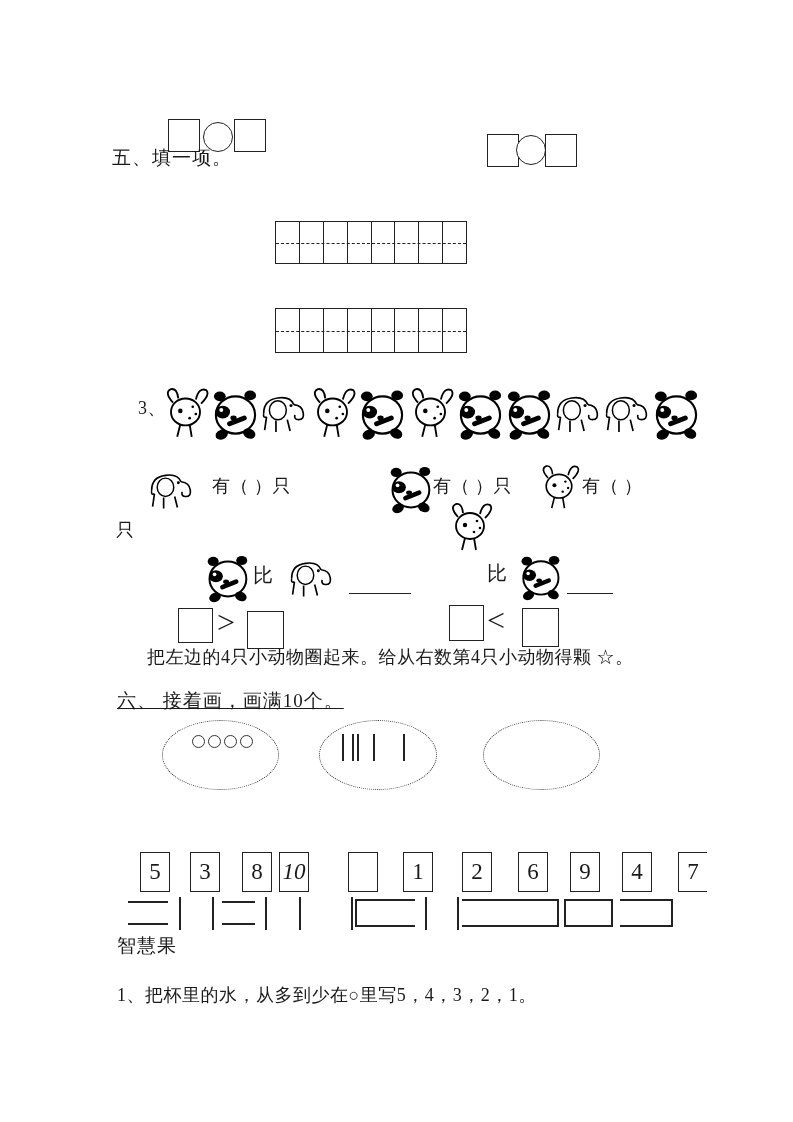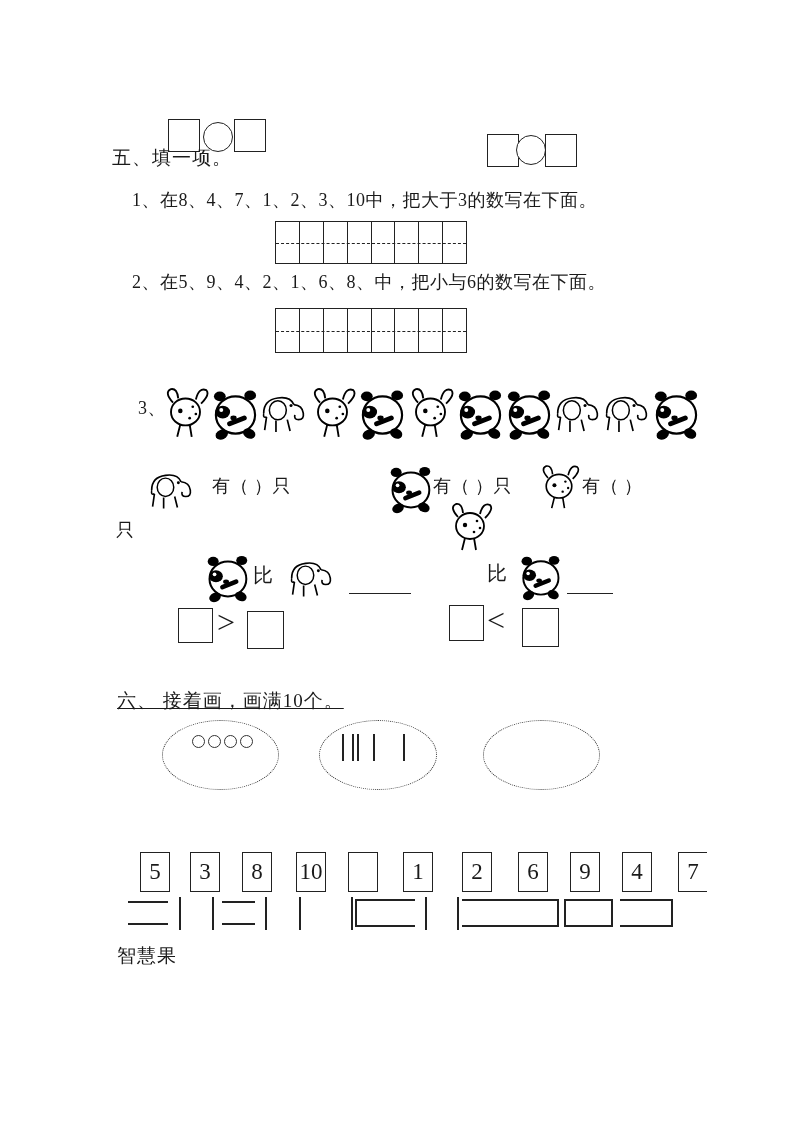--- a/index.html
+++ b/index.html
@@ -78,32 +78,30 @@
     <div class="shape-ci" style="left:203px;top:122px;"></div>
     <div class="shape-sq" style="left:234px;top:119px;"></div>
   </div>
   <div>
     <div class="shape-sq" style="left:487px;top:134px;"></div>
     <div class="shape-ci" style="left:516px;top:135px;"></div>
     <div class="shape-sq" style="left:545px;top:134px;"></div>
   </div>
 
   <div class="abs zh-title" style="left:112px;top:145px;">五、填一项。</div>
-  <div class="abs zh" style="left:132px;top:188px;">1、在8、4、7、1、2、3、10中，把大于3的数写在下面。</div>
   <div class="wgrid" style="left:275px;top:221px;width:190px;height:41px;">
     <div class="cell"></div>
       <div class="cell"></div>
       <div class="cell"></div>
       <div class="cell"></div>
     <div class="cell"></div>
       <div class="cell"></div>
       <div class="cell"></div>
       <div class="cell"></div>
   </div>
-  <div class="abs zh" style="left:132px;top:270px;">2、在5、9、4、2、1、6、8、中，把小与6的数写在下面。</div>
   <div class="wgrid" style="left:275px;top:308px;width:190px;height:43px;">
     <div class="cell"></div>
       <div class="cell"></div>
       <div class="cell"></div>
       <div class="cell"></div>
     <div class="cell"></div>
       <div class="cell"></div>
       <div class="cell"></div>
       <div class="cell"></div>
   </div>
@@ -191,20 +189,21 @@
     </span>
   <div class="blank-line" style="left:567px;top:575px;width:46px;height:18px;"></div>
 
   <div class="cmp-box" style="left:178px;top:608px;width:33px;height:33px;"></div>
   <div class="cmp-sign" style="left:217px;top:606px;">&gt;</div>
   <div class="cmp-box" style="left:247px;top:611px;width:35px;height:36px;"></div>
   <div class="cmp-box" style="left:449px;top:605px;width:33px;height:34px;"></div>
   <div class="cmp-sign" style="left:487px;top:604px;">&lt;</div>
   <div class="cmp-box" style="left:522px;top:608px;width:35px;height:37px;"></div>
 
+  <div class="abs zh" style="left:147px;top:645px;">把左边的4只小动物圈起来。给从右数第4只小动物得颗 ☆。</div>
 
   <div class="abs zh-title" style="left:117px;top:688px;text-decoration:underline;">六、 接着画，画满10个。</div>
   <div class="oval" id="oval1" style="left:162px;top:720px;width:115px;">
       <span class="dot" style="left: 29px; top: 14px;"></span>
       <span class="dot" style="left: 45px; top: 14px;"></span>
       <span class="dot" style="left: 61px; top: 14px;"></span>
       <span class="dot" style="left: 77px; top: 14px;"></span>
     </div>
   <div class="oval" id="oval2" style="left:319px;top:720px;width:116px;">
       <span class="tally" style="left: 22px;"></span>
@@ -212,21 +211,21 @@
       <span class="tally" style="left: 37px;"></span>
       <span class="tally" style="left: 53px;"></span>
       <span class="tally" style="left: 83px;"></span>
     </div>
   <div class="oval" style="left:483px;top:720px;width:115px;"></div>
 
   <div id="cards-row">
       <div class="card" style="left: 140px; top: 852px;">5</div>
       <div class="card" style="left: 190px; top: 852px;">3</div>
       <div class="card" style="left: 242px; top: 852px;">8</div>
-      <div class="card" style="left: 296px; top: 852px;">10</div>
+      <div class="card" style="left: 279px; top: 852px; font-style: italic;">10</div>
       <div class="card" style="left: 348px; top: 852px;"></div>
       <div class="card" style="left: 403px; top: 852px;">1</div>
       <div class="card" style="left: 462px; top: 852px;">2</div>
       <div class="card" style="left: 518px; top: 852px;">6</div>
       <div class="card" style="left: 570px; top: 852px;">9</div>
       <div class="card" style="left: 622px; top: 852px;">4</div>
       <div class="card open" style="left: 678px; top: 852px;">7</div>
     </div>
 
   <svg class="abs" style="left:112px;top:893px;" width="620" height="42">
@@ -240,15 +239,16 @@
       <path d="M240 4 V37"></path>
       <path d="M303 7 H244 V33 H303"></path>
       <path d="M314 4 V37"></path>
       <path d="M346 4 V37"></path>
       <path d="M350 7 H446 V33 H350"></path>
       <rect x="453" y="7" width="47" height="26"></rect>
       <path d="M508 7 H560 V33 H508"></path>
     </g>
   </svg>
 
-  <div class="abs zh-title" style="left:117px;top:933px;margin-top:10px;">智慧果</div>
+  <div class="abs zh-title" style="left:117px;top:933px;">智慧果</div>
+  <div class="abs zh" style="left:117px;top:983px;">1、把杯里的水，从多到少在○里写5，4，3，2，1。</div>
 
 </div>
 
 </body></html>

